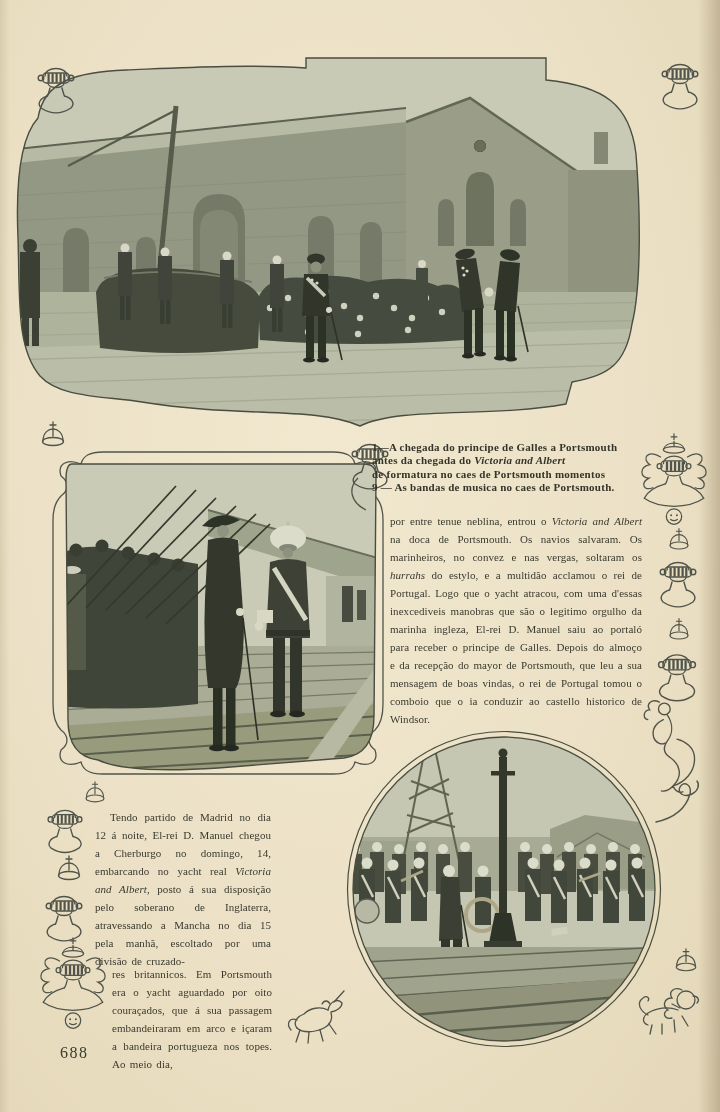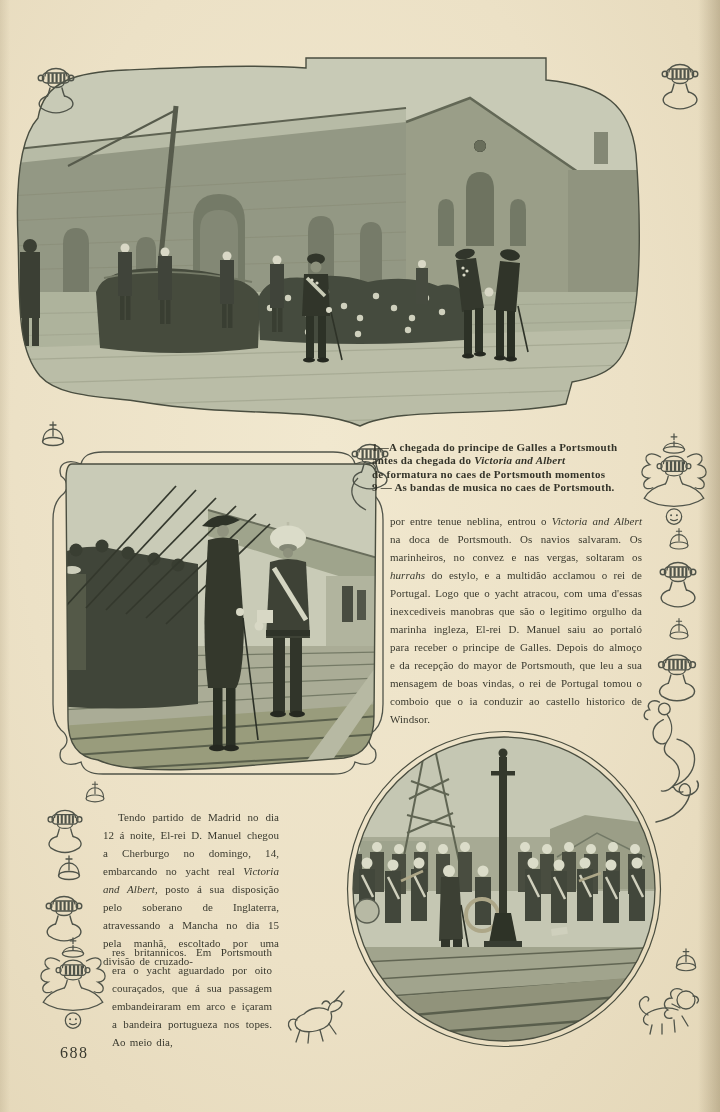--- a/index.html
+++ b/index.html
@@ -24,21 +24,21 @@
   .deco svg{display:block;width:100%;height:100%;}
   .caption{
     font-weight:700;font-size:11px;line-height:13.4px;text-align:left;
     letter-spacing:.25px;color:#34342a;
   }
   .bodytext{
     font-size:11px;line-height:18px;text-align:justify;
     letter-spacing:.05px;word-spacing:1.5px;color:#3a3a2f;
   }
   .bodytext i{font-style:italic;}
-  #left-col-a{text-indent:15px;margin-left:8px;}
+  #left-col-a{text-indent:15px;}
   .pagenum{font-size:16px;letter-spacing:1.5px;color:#3a3a2f;}
   .photo-frame{stroke:#4a4e40;stroke-width:1.4;fill:none;}
 </style>
 </head>
 <body>
 
 <div class="page">
 
   <svg width="0" height="0" style="position:absolute" aria-hidden="true">
     <defs>
@@ -465,21 +465,21 @@
     </div>
   <div class="abs deco" style="left:634px;top:432px;width:80px;height:100px;">
     <svg viewBox="0 0 80 104">
         <use href="#sym-ornate"></use>
       </svg>
   </div>
 
   <div class="abs bodytext" style="left:390px;top:512px;width:252px;">por entre tenue neblina, entrou o <i>Victoria and Albert</i> na doca de Portsmouth. Os navios salvaram. Os marinheiros, no convez e nas vergas, soltaram os <i>hurrahs</i> do estylo, e a multidão acclamou o rei de Portugal. Logo que o yacht atracou, com uma d'essas inexcediveis manobras que são o legitimo orgulho da marinha ingleza, El-rei D. Manuel saiu ao portaló para receber o principe de Galles. Depois do almoço e da recepção do mayor de Portsmouth, que leu a sua mensagem de boas vindas, o rei de Portugal tomou o comboio que o ia conduzir ao castello historico de Windsor.</div>
 
   <div class="abs bodytext" id="left-col-a" style="left:95px;top:808px;width:176px;">Tendo partido de Madrid no dia 12 á noite, El-rei D. Manuel chegou a Cherburgo no domingo, 14, embarcando no yacht real <i>Victoria and Albert,</i> posto á sua disposição pelo soberano de Inglaterra, atravessando a Mancha no dia 15 pela manhã, escoltado por uma divisão de cruzado-</div>
-  <div class="abs bodytext" style="left:112px;top:943px;width:160px;">res britannicos. Em Portsmouth era o yacht aguardado por oito couraçados, que á sua passagem embandeiraram em arco e içaram a bandeira portugueza nos topes. Ao meio dia,</div>
+  <div class="abs bodytext" style="left:112px;top:965px;width:160px;">res britannicos. Em Portsmouth era o yacht aguardado por oito couraçados, que á sua passagem embandeiraram em arco e içaram a bandeira portugueza nos topes. Ao meio dia,</div>
 
   <div class="abs deco" style="left:36px;top:58px;width:40px;height:56px;">
       <svg viewBox="0 0 40 56">
         <use href="#sym-helmet"></use>
       </svg>
     </div>
   <div class="abs deco" style="left:660px;top:54px;width:40px;height:56px;">
       <svg viewBox="0 0 40 56">
         <use href="#sym-helmet"></use>
       </svg>

